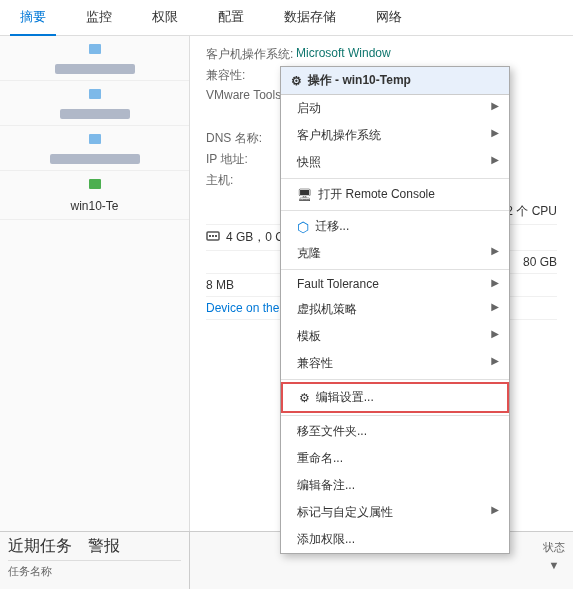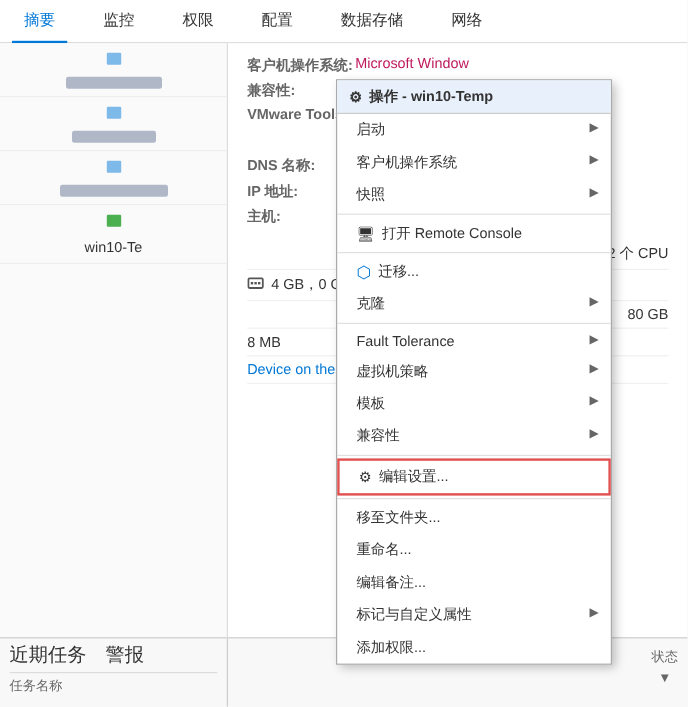--- a/index.html
+++ b/index.html
@@ -89,24 +89,23 @@
 
     
     .info-row {
       display: flex;
       margin-bottom: 4px;
       font-size: 12px;
     }
     .info-label {
       color: #666;
       min-width: 90px;
-      font-weight: bold;
     }
     .info-value {
-      color: #be185d;
+      color: #0f766e;
     }
     .info-link {
       color: #0078d7;
       cursor: pointer;
       text-decoration: none;
     }
 
     
     .hw-section {
       margin-top: 10px;

